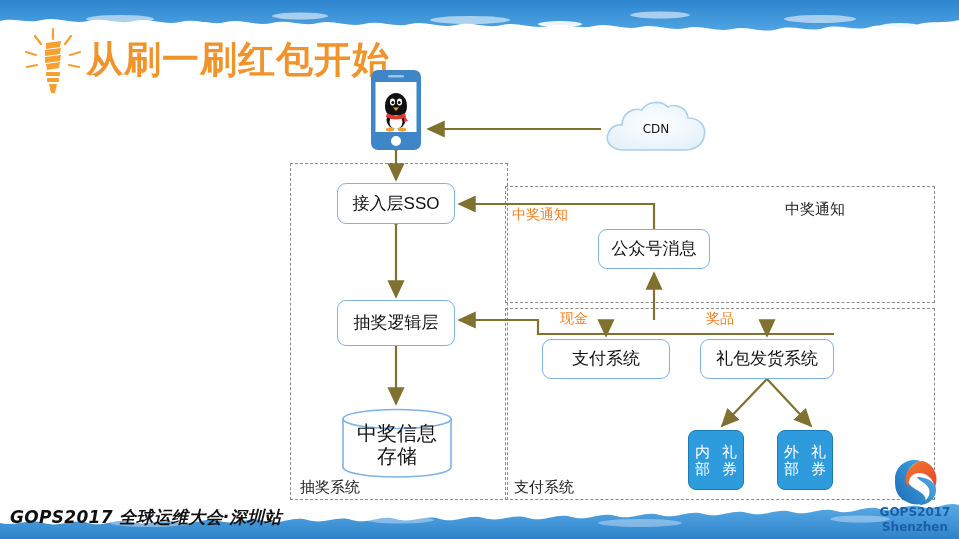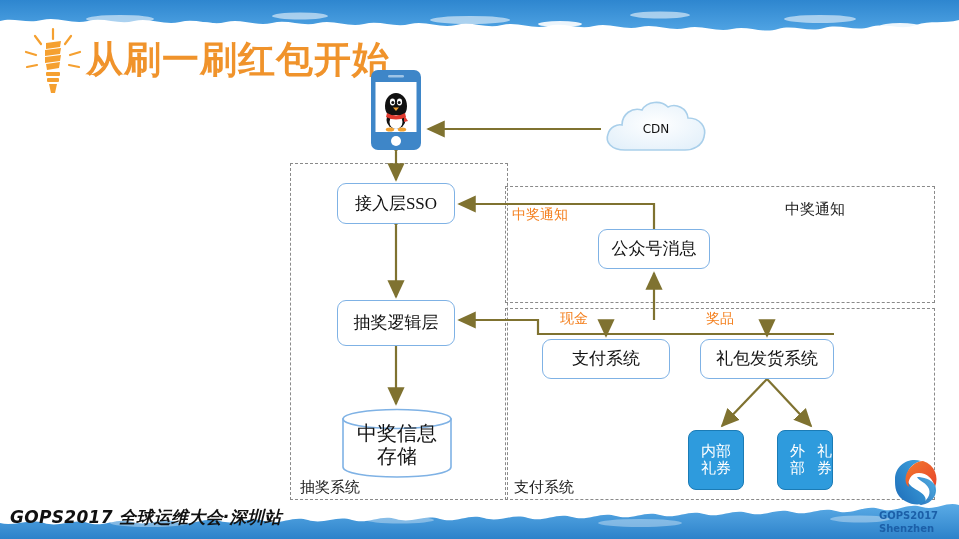--- a/index.html
+++ b/index.html
@@ -33,22 +33,22 @@
   .group-label{
     position:absolute;font-size:15px;color:#222;white-space:nowrap;
     font-family:"DejaVu Sans","Liberation Sans",sans-serif;
   }
 
   
   .node{
     position:absolute;box-sizing:border-box;
     border:1.6px solid #7FB2E5;border-radius:9px;background:#ffffff;
     display:flex;align-items:center;justify-content:center;
-    font-size:17px;color:#111;text-align:right;line-height:1.15;
-    font-family:Liberation Serif, serif;
+    font-size:17px;color:#111;text-align:center;line-height:1.15;
+    font-family:Liberation Sans, sans-serif;
   }
   .node.filled{
     background:#2E9BDD;border-color:#1b7bb5;color:#ffffff;border-radius:8px;
     font-size:15px;
   }
 
   
   .cylinder{position:absolute;}
   .cyl-text{
     position:absolute;left:0;right:0;top:50%;transform:translateY(-46%);
@@ -75,22 +75,22 @@
 
   
   .footer-text{
     position:absolute;left:10px;bottom:10px;
     font-style:italic;font-weight:bold;font-size:17px;color:#111;
     white-space:nowrap;letter-spacing:.3px;
     font-family:"DejaVu Sans","Liberation Sans",sans-serif;
   }
   .logo{position:absolute;right:14px;bottom:32px;width:58px;height:52px;}
   .logo-cap{
-    position:absolute;right:8px;bottom:4px;width:72px;text-align:left;
-    font-size:10px;font-weight:bold;color:#1b5fa8;line-height:1.25;
+    position:absolute;right:8px;bottom:4px;width:72px;text-align:center;
+    font-size:12px;font-weight:bold;color:#1b5fa8;line-height:1.25;
     font-family:"DejaVu Sans","Liberation Sans",sans-serif;
   }
   .logo-cap span{display:block;}
   svg{display:block;overflow:visible;}
 </style>
 </head>
 <body>
 
 <div class="slide">
 
@@ -237,21 +237,21 @@
     <div class="node" style="left:337px;top:183px;width:118px;height:41px;">接入层SSO</div>
 
     <div class="node" style="left:337px;top:300px;width:118px;height:46px;">抽奖逻辑层</div>
 
     <div class="node" style="left:598px;top:229px;width:112px;height:40px;">公众号消息</div>
 
     <div class="node" style="left:542px;top:339px;width:128px;height:40px;">支付系统</div>
 
     <div class="node" style="left:700px;top:339px;width:134px;height:40px;">礼包发货系统</div>
 
-    <div class="node filled" style="left:688px;top:430px;width:56px;height:60px;flex-direction:column;">
+    <div class="node filled" style="left:688px;top:430px;width:56px;height:60px;flex-direction:row;">
       <span>内部</span>
       <span>礼券</span>
     </div>
 
     <div class="node filled" style="left:777px;top:430px;width:56px;height:60px;flex-direction:row;">
       <span>外部</span>
       <span>礼券</span>
     </div>
 
     <div class="cylinder" style="left:341px;top:407px;width:112px;height:72px;">

